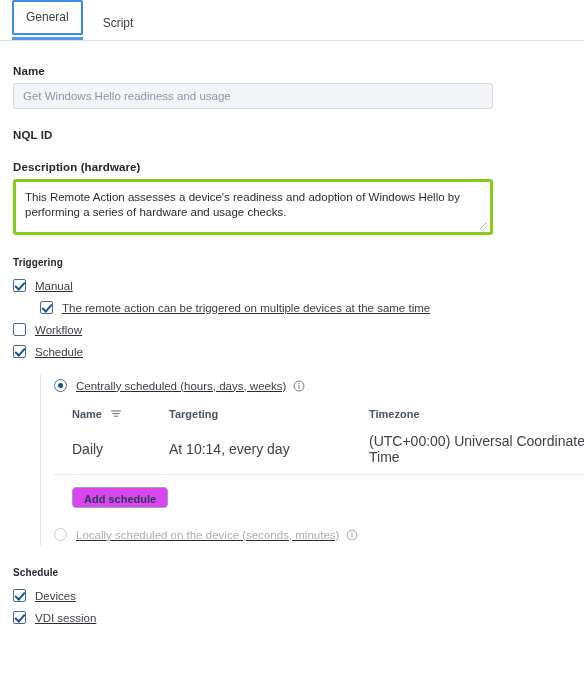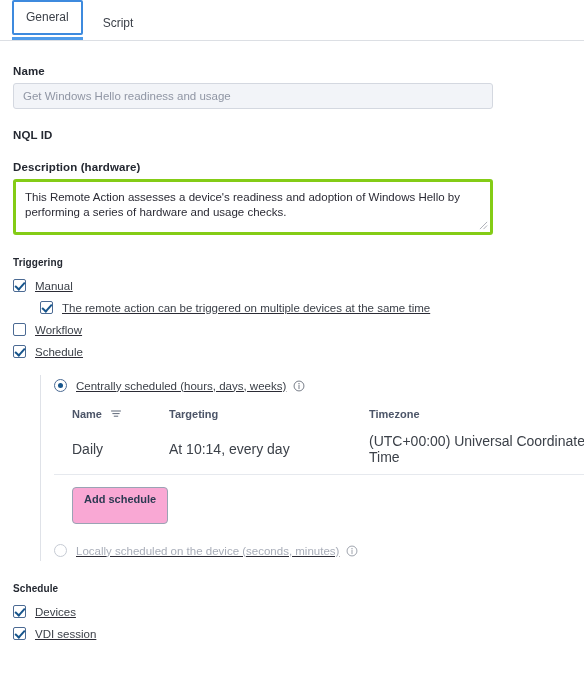--- a/index.html
+++ b/index.html
@@ -214,24 +214,24 @@
     vertical-align: 0px;
     color: #5f6879;
   }
 
   .btn {
     margin: 12px 0 0 18px;
     font-size: 11px;
     font-weight: bold;
     font-family: inherit;
     color: #2c3a52;
-    background: #f9a8d4;
+    background: #d946ef;
     border: 1px solid #9aa3b4;
     border-radius: 4px;
-    padding: 5px 11px 18px 11px;
+    padding: 5px 11px 2px 11px;
     cursor: pointer;
   }
   .mt12 { margin-top: 13px; }
   .mt14 { margin-top: 16px; }
   .mt20 { margin-top: 22px; }
 </style>
 </head>
 <body>
 
 <div class="tabbar">

